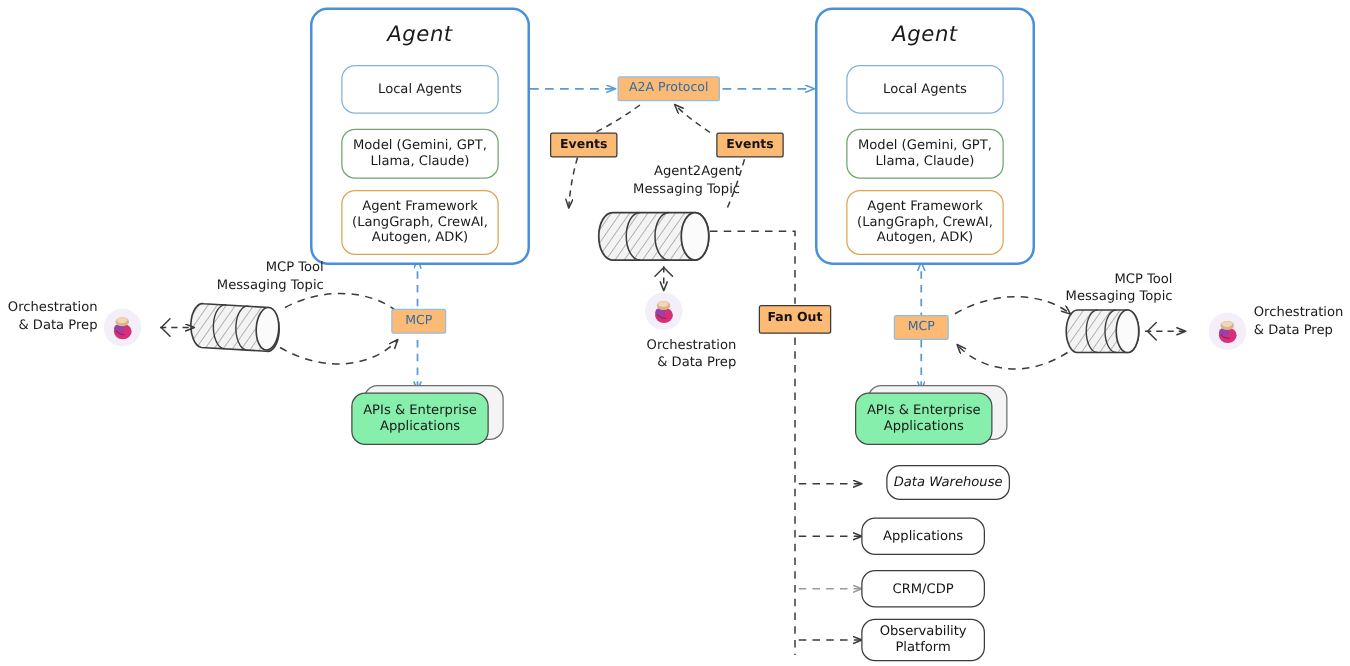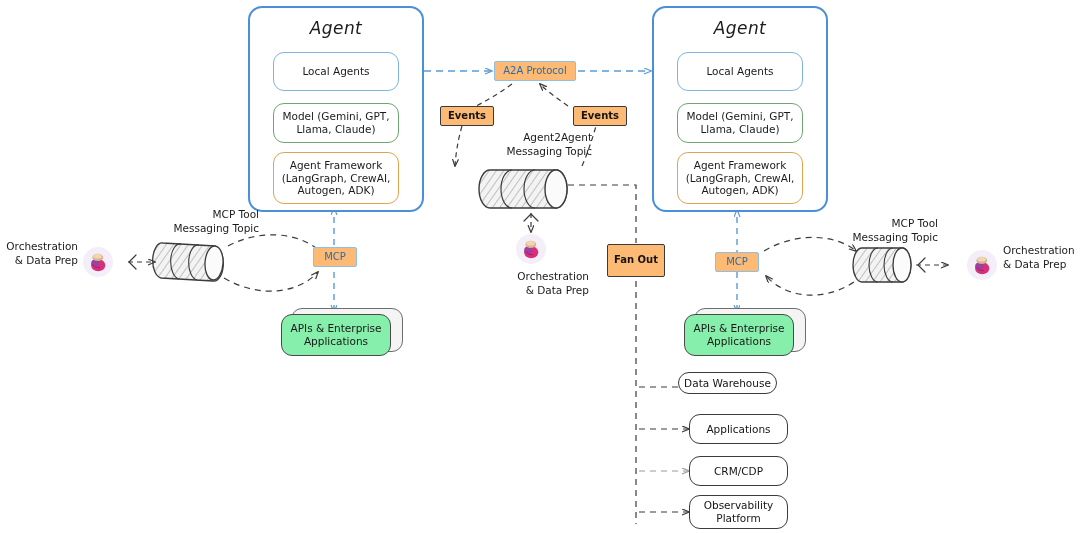--- a/index.html
+++ b/index.html
@@ -262,21 +262,21 @@
       <ellipse cx="11.2" cy="14.2" rx="7.1" ry="6.1" fill="#d6307a"></ellipse>
       <ellipse cx="8.2" cy="12.0" rx="4.0" ry="3.6" fill="#9c3fa6"></ellipse>
       <ellipse cx="10.8" cy="6.4" rx="5.4" ry="3.6" fill="#d9b48a"></ellipse>
       <ellipse cx="10.6" cy="5.2" rx="4.2" ry="2.3" fill="#efd7b6"></ellipse>
       <path d="M5.5 13.5 q3 3.5 7.5 3.2" stroke="#a81d5d" stroke-width="1" fill="none"></path>
     </svg>
   </div>
   <div class="caption" style="left:475px; top:270px; width:114px; white-space:pre-line;">Orchestration
 &amp; Data Prep</div>
 
-  <div class="node pill pill-dark" style="left:607px; top:244px; width:58px; height:33px;">
+  <div class="node pill pill-dark" style="left:607px; top:244px; width:58px; height:23px;">
     <span>Fan Out</span>
   </div>
 
   <div class="caption" style="left:147px; top:208px; width:112px; white-space:pre-line;">MCP Tool
 Messaging Topic</div>
 
   <div class="orch-icon" style="left:83px; top:247px;">
     <svg width="22" height="22" viewBox="0 0 22 22">
       <ellipse cx="11.2" cy="14.2" rx="7.1" ry="6.1" fill="#d6307a"></ellipse>
       <ellipse cx="8.2" cy="12.0" rx="4.0" ry="3.6" fill="#9c3fa6"></ellipse>
@@ -320,21 +320,21 @@
 &amp; Data Prep</div>
 
   <div class="stack-wrap" style="left:684px; top:308px; width:122px; height:48px;">
     <div class="stack-back" style="left:10px; top:0px; width:110px; height:42px;"></div>
     <div class="stack-front" style="left:0px; top:6px; width:110px; height:42px;">
       <span style="white-space:pre-line;">APIs &amp; Enterprise
 Applications</span>
     </div>
   </div>
 
-  <div class="node target-box" style="left:678px; top:372px; width:99px; height:22px;">
+  <div class="node target-box" style="left:709px; top:372px; width:99px; height:28px;font-style:italic;">
     <span style="white-space:pre-line;">Data Warehouse</span>
   </div>
   <div class="node target-box" style="left:689px; top:414px; width:99px; height:30px;">
     <span style="white-space:pre-line;">Applications</span>
   </div>
   <div class="node target-box" style="left:689px; top:495px; width:99px; height:34px;">
     <span style="white-space:pre-line;">Observability
 Platform</span>
   </div>
   <div class="node target-box" style="left:689px; top:456px; width:99px; height:30px;">

